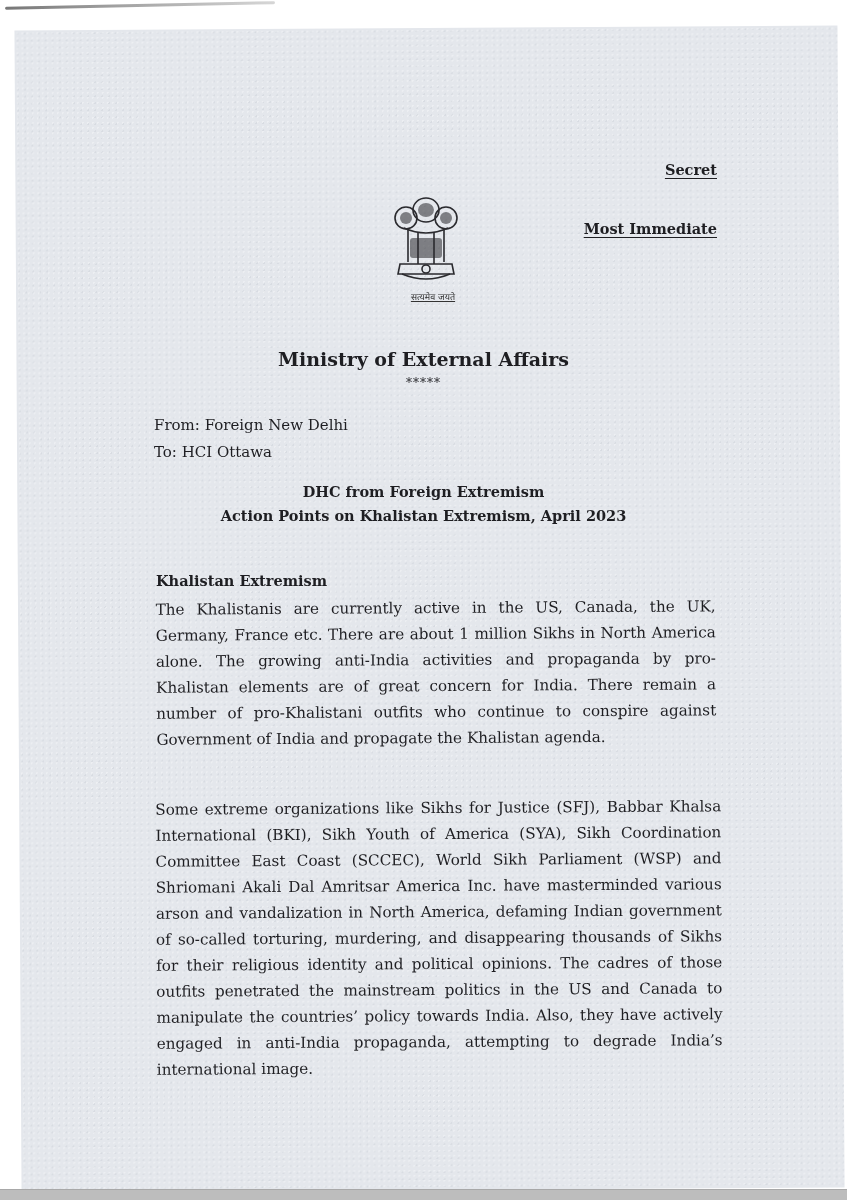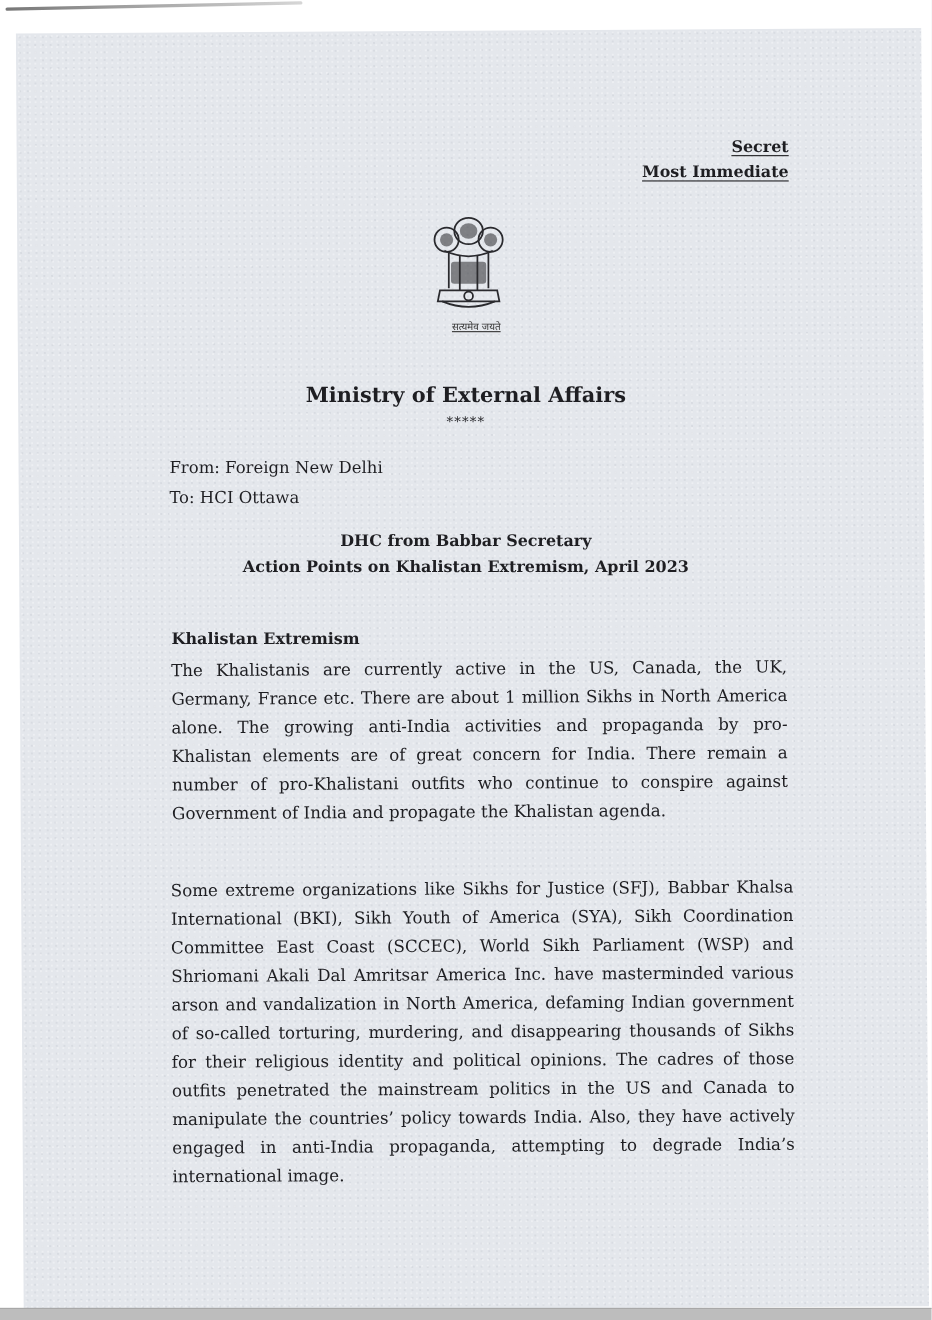--- a/index.html
+++ b/index.html
@@ -25,21 +25,21 @@
     transform-origin: center;
   }
   .bottom-band {
     position: absolute; left: 0; right: 0; bottom: 0; height: 10px;
     background: #bdbdbd; border-top: 1px solid #a8a8a8;
   }
   .classification {
     position: absolute; right: 130px; top: 122px; text-align: right;
     font-weight: bold; font-size: 14.5px; line-height: 23px;
   }
-  .classification span { display: block; text-decoration: underline; text-underline-offset: 3px; }
+  .classification span { display: block; text-decoration: underline; text-underline-offset: 3px; margin-top: 36px; }
   .emblem {
     position: absolute; left: 390px; top: 188px; width: 72px; height: 110px;
   }
   .emblem-motto {
     position: absolute; left: 398px; top: 290px; width: 70px; text-align: center;
     font-size: 9px; color: #333; text-decoration: underline;
   }
   .ministry {
     position: absolute; left: 0; width: 847px; top: 336px; text-align: center;
     font-weight: bold; font-size: 19px; margin-top: 12px;
@@ -99,21 +99,21 @@
 
 <div class="ministry">Ministry of External Affairs</div>
 <div class="stars">*****</div>
 
 <div class="address">
   <div>From: Foreign New Delhi</div>
   <div>To: HCI Ottawa</div>
 </div>
 
 <div class="subject">
-  <div>DHC from Babbar Secretary</div>
+  <div>DHC from Foreign Extremism</div>
   <div>Action Points on Khalistan Extremism, April 2023</div>
 </div>
 
 <div class="section-heading">Khalistan Extremism</div>
 
 <p class="para para1">The Khalistanis are currently active in the US, Canada, the UK, Germany, France etc. There are about 1 million Sikhs in North America alone. The growing anti-India activities and propaganda by pro-Khalistan elements are of great concern for India. There remain a number of pro-Khalistani outfits who continue to conspire against Government of India and propagate the Khalistan agenda.</p>
 <p class="para para2">Some extreme organizations like Sikhs for Justice (SFJ), Babbar Khalsa International (BKI), Sikh Youth of America (SYA), Sikh Coordination Committee East Coast (SCCEC), World Sikh Parliament (WSP) and Shriomani Akali Dal Amritsar America Inc. have masterminded various arson and vandalization in North America, defaming Indian government of so-called torturing, murdering, and disappearing thousands of Sikhs for their religious identity and political opinions. The cadres of those outfits penetrated the mainstream politics in the US and Canada to manipulate the countries’ policy towards India. Also, they have actively engaged in anti-India propaganda, attempting to degrade India’s international image.</p>
 
 <div class="bottom-band"></div>
 

